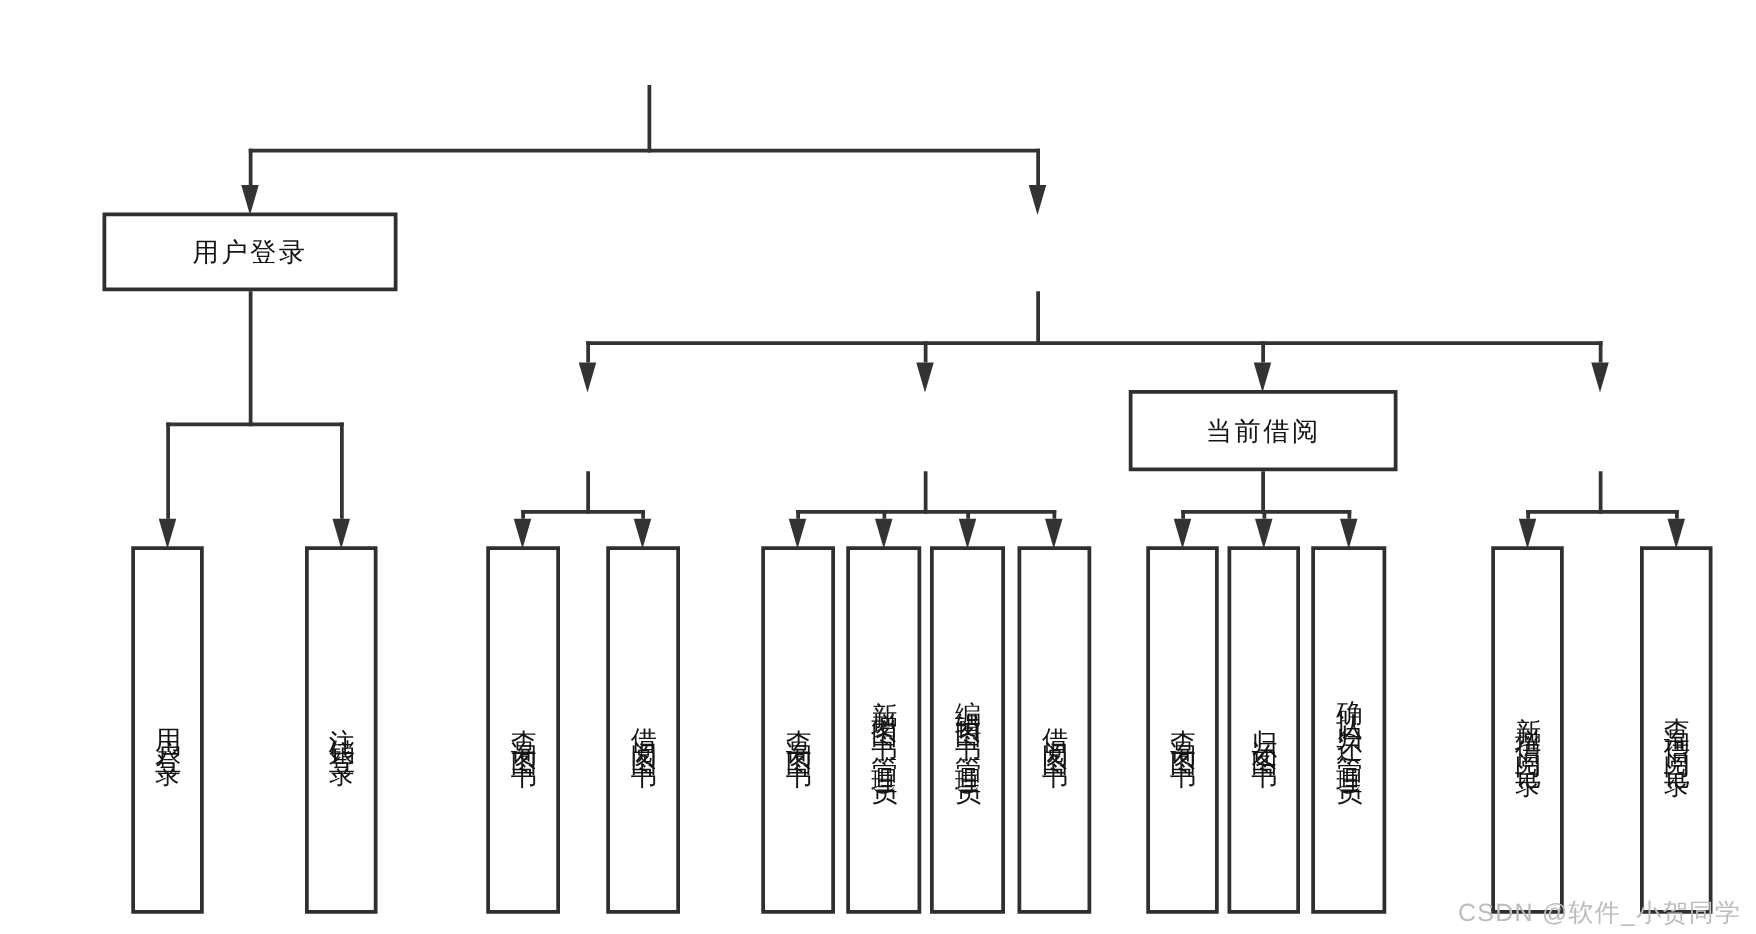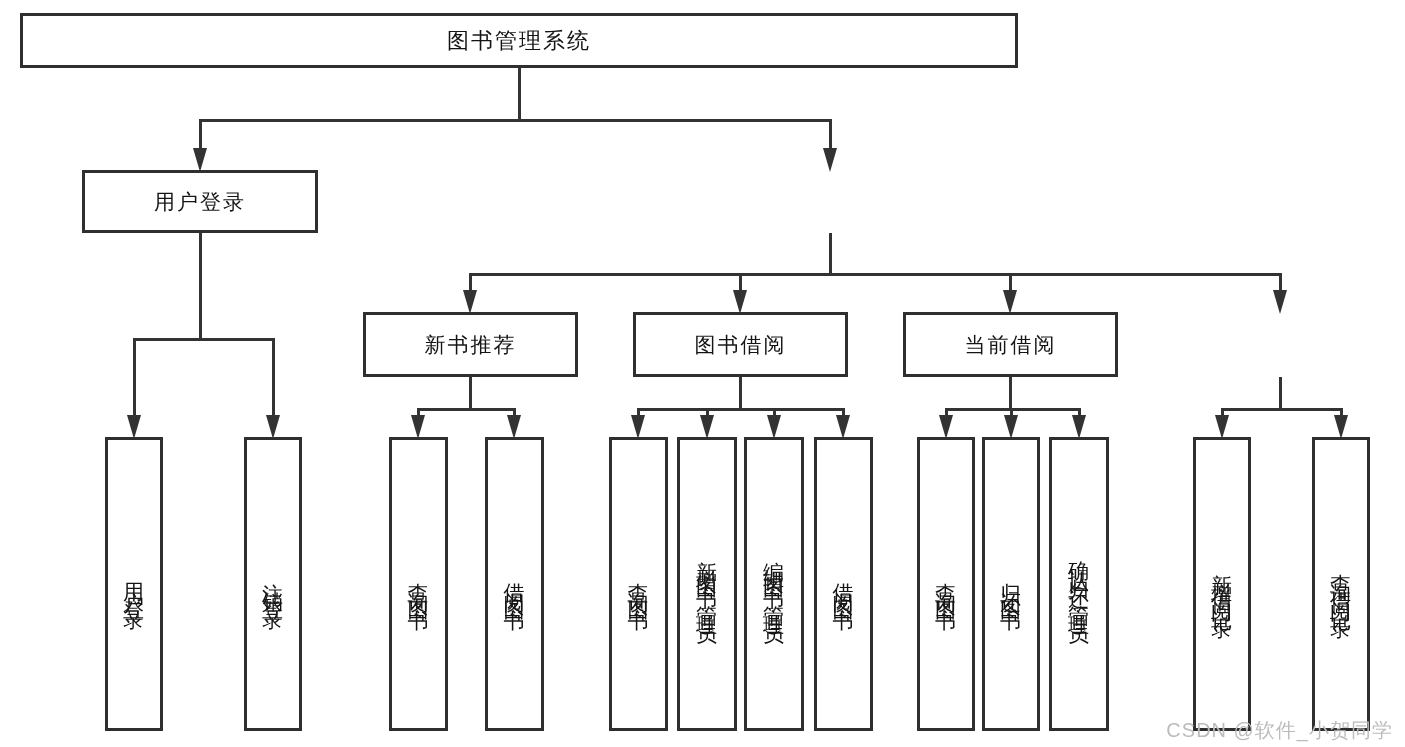--- a/index.html
+++ b/index.html
@@ -60,31 +60,22 @@
     letter-spacing: 1px;
     z-index: 5;
     white-space: nowrap;
   }
 </style>
 </head>
 <body>
 
 <div class="canvas">
   <div class="watermark">CSDN @软件_小贺同学</div>
-<div class="node root" style="left: 20px; top: 13px; width: 998px; height: 55px;">
-      <span>图书管理系统</span>
-    </div>
     <div class="node" style="left: 82px; top: 170px; width: 236px; height: 63px;">
       <span>用户登录</span>
-    </div>
-    <div class="node" style="left: 363px; top: 312px; width: 215px; height: 65px;">
-      <span>新书推荐</span>
-    </div>
-    <div class="node" style="left: 633px; top: 312px; width: 215px; height: 65px;">
-      <span>图书借阅</span>
     </div>
     <div class="node" style="left: 903px; top: 312px; width: 215px; height: 65px;">
       <span>当前借阅</span>
     </div>
     <div class="node vert" style="left: 105px; top: 437px; width: 58px; height: 294px;">
       <span>用户登录</span>
     </div>
     <div class="node vert" style="left: 244px; top: 437px; width: 58px; height: 294px;">
       <span>注销登录</span>
     </div>

